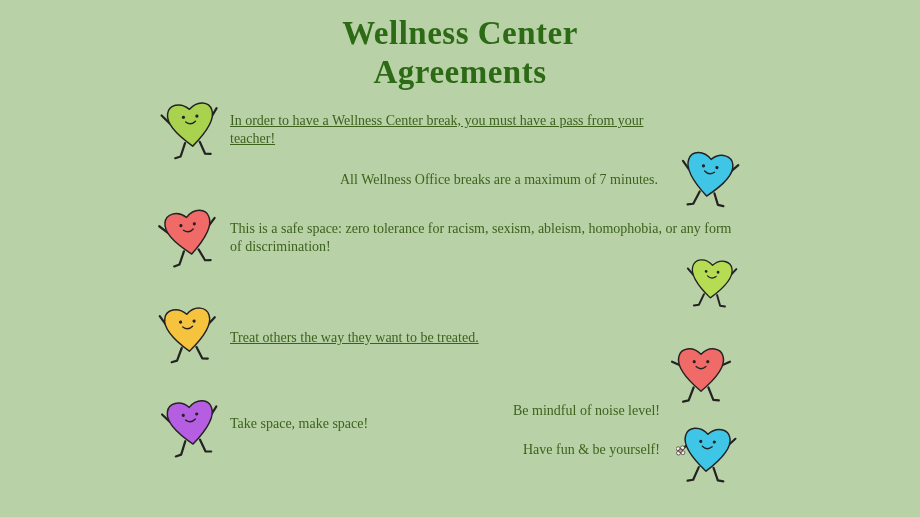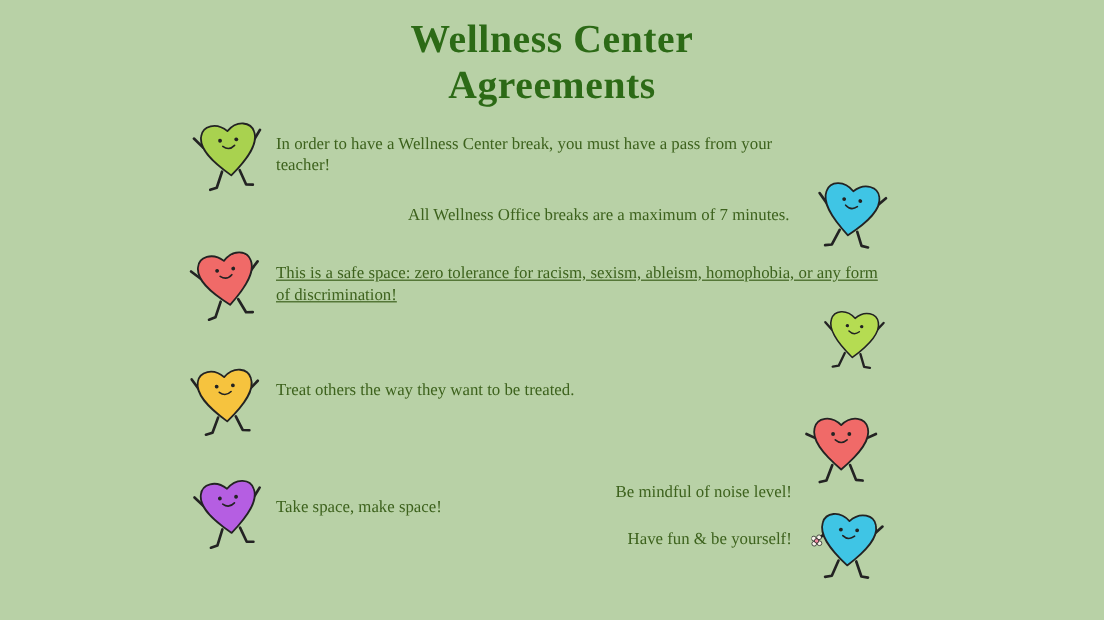--- a/index.html
+++ b/index.html
@@ -17,25 +17,25 @@
     font-size:33px;
     line-height:1.18;
     letter-spacing:0.5px;
   }
   .agreement{
     position:absolute;
     color:var(--body-color,#3d621d);
     font-size:14px;
     line-height:1.25;
   }
-  .t1{left:230px;top:112px;width:455px;}
+  .t1{left:230px;top:112px;width:455px;text-decoration:underline;}
   .t2{left:340px;top:171px;width:380px;}
-  .t3{left:230px;top:220px;width:502px;text-decoration:underline;}
+  .t3{left:230px;top:220px;width:502px;}
   .t4{left:247px;top:270px;width:470px;}
-  .t5{left:230px;top:317px;width:320px;}
+  .t5{left:230px;top:329px;width:320px;text-decoration:underline;}
   .t6{left:513px;top:362px;width:200px;margin-top:40px;}
   .t7{left:230px;top:415px;width:220px;}
   .t8{left:523px;top:441px;width:200px;}
 
   .mascot{position:absolute;width:62px;height:69px;}
   .m1{left:160px;top:92px;transform:rotate(-5deg);}
   .m2{left:678px;top:142px;transform:rotate(7deg);}
   .m3{left:158px;top:200px;transform:rotate(-8deg);}
   .m4{left:684px;top:250px;width:55px;height:61px;transform:rotate(4deg);}
   .m5{left:157px;top:297px;transform:rotate(-4deg);}

